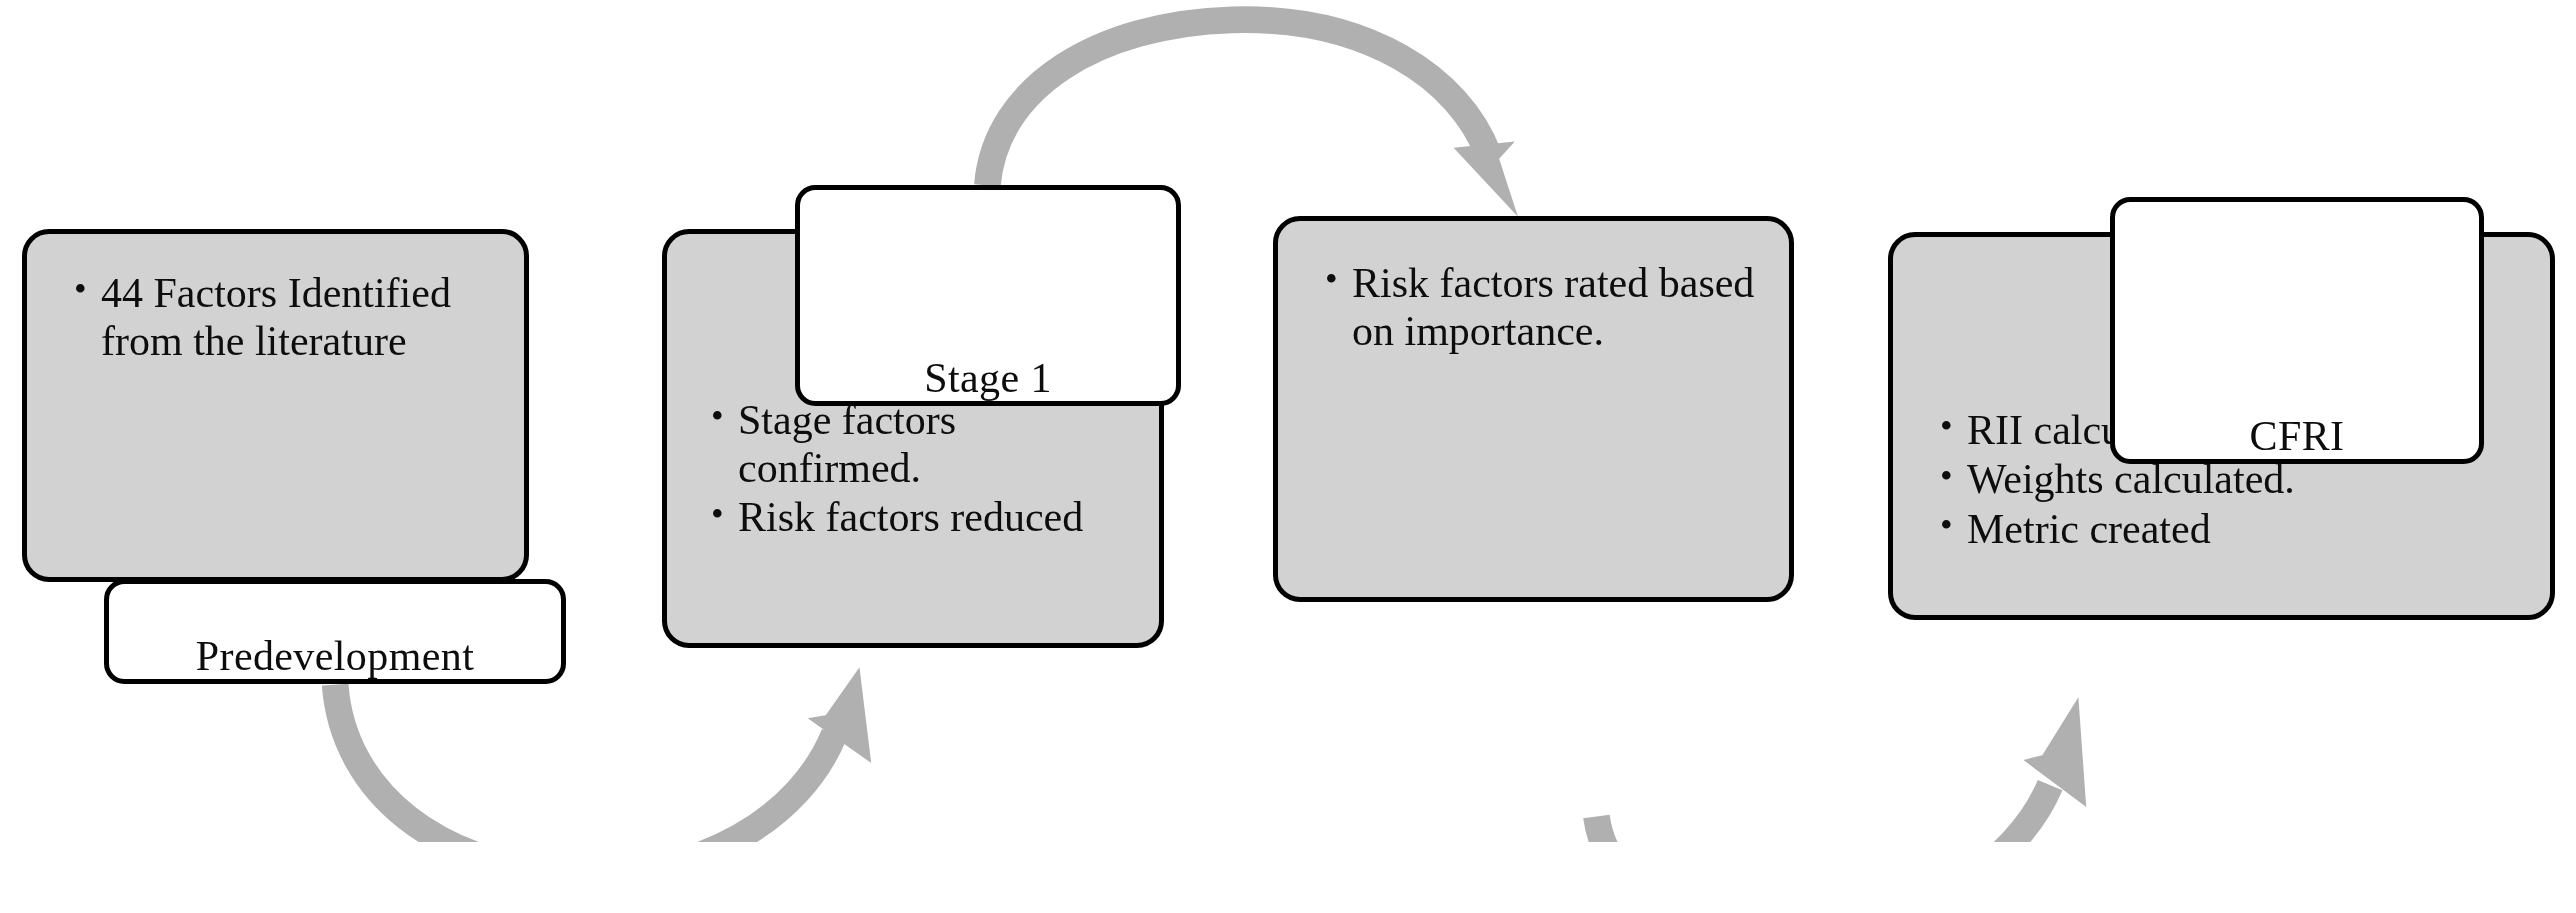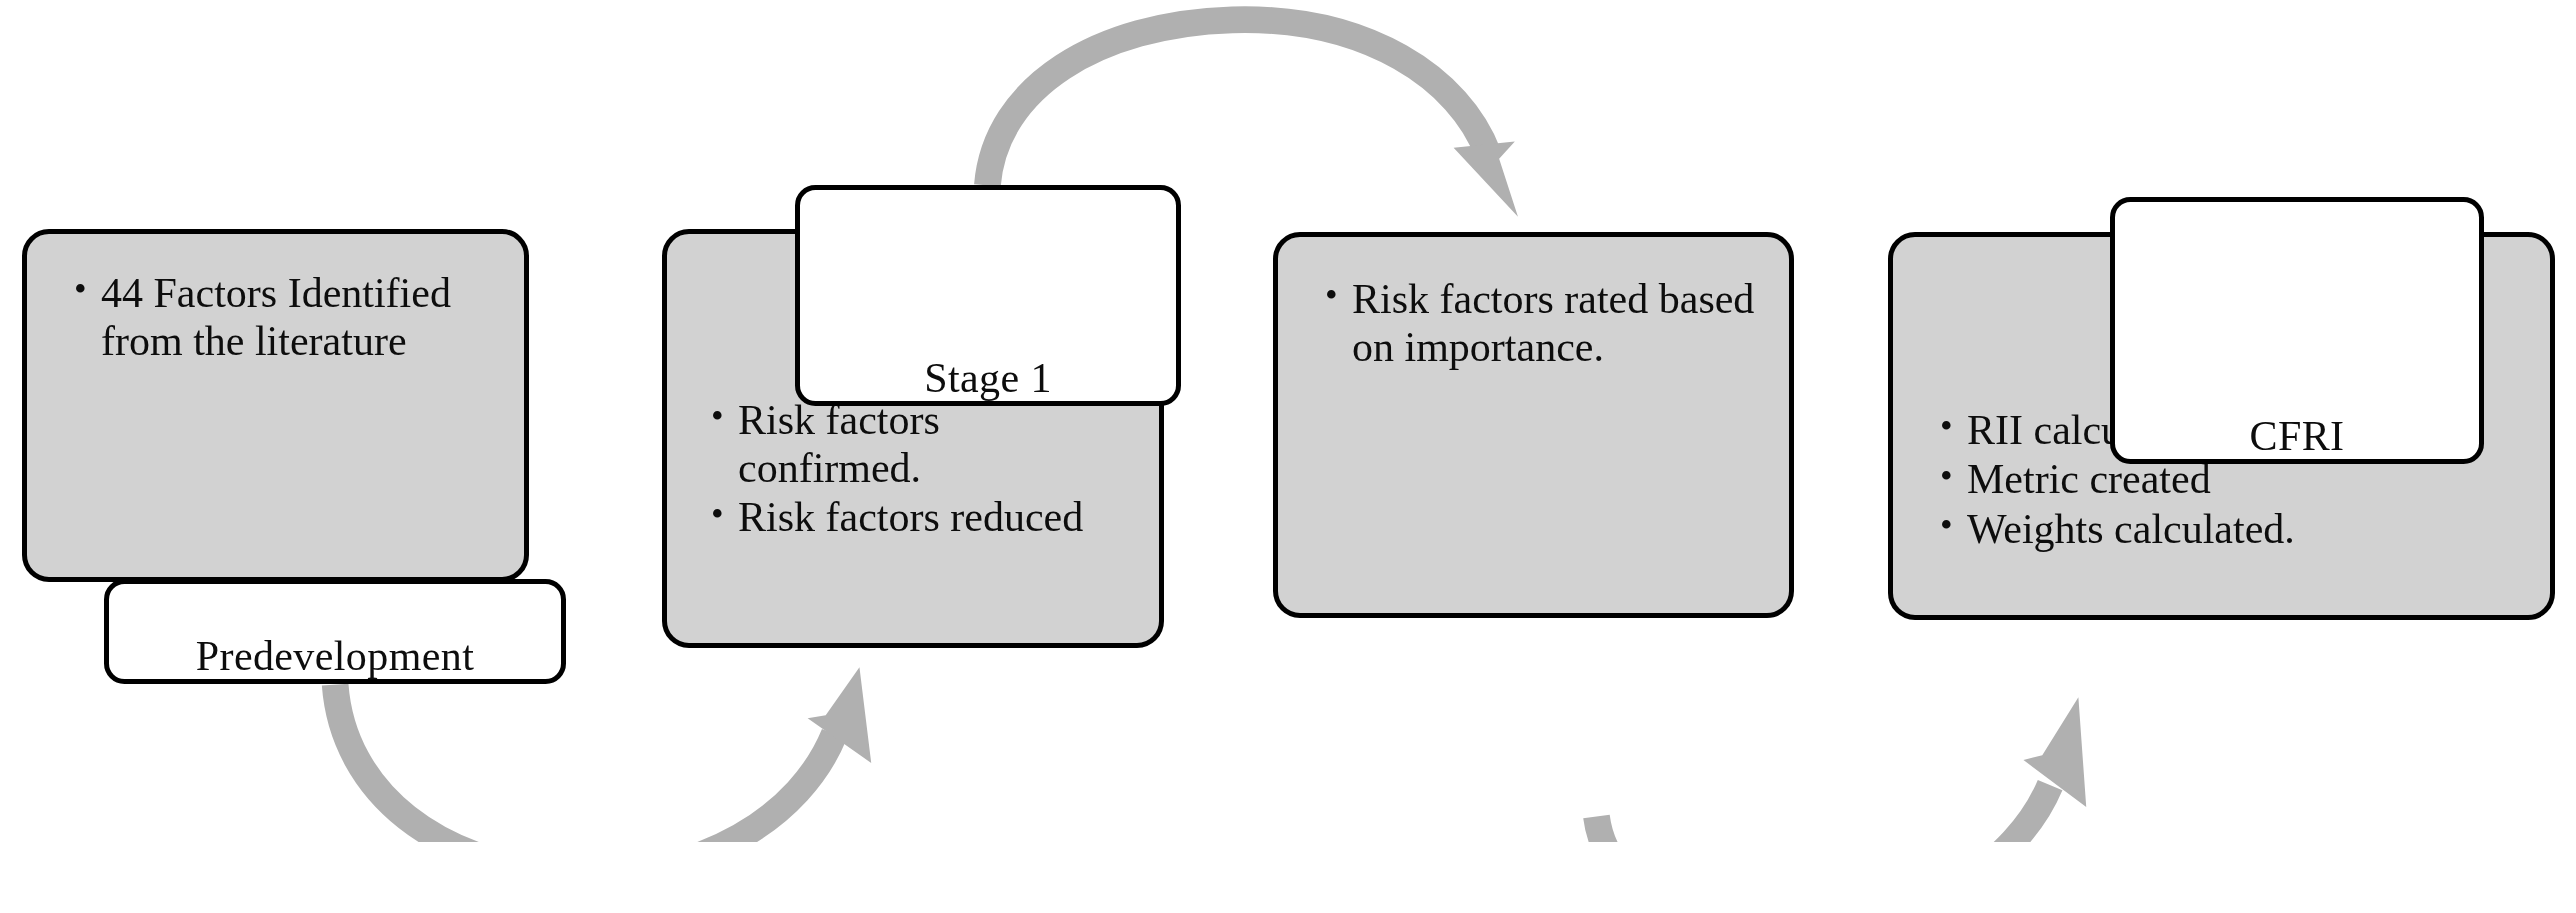--- a/index.html
+++ b/index.html
@@ -117,43 +117,43 @@
       </ul>
     </div>
     <div class="label-box" style="left:104px; top:579px; width:462px; height:105px;">
       <span class="label-text">Predevelopment</span>
     </div>
   </div>
 
   <div class="stage-group" style="left:0; top:0; width:1193px; height:706px;">
     <div class="body-box" style="left:662px; top:229px; width:502px; height:419px;">
       <ul class="bullet-list" style="left:44px; top:163px; width:416px;">
-        <li class="bullet-item">Risk factors confirmed.</li>
+        <li class="bullet-item">Stage factors confirmed.</li>
         <li class="bullet-item">Risk factors reduced</li>
       </ul>
     </div>
     <div class="label-box" style="left:795px; top:185px; width:386px; height:221px;">
       <span class="label-text">Stage 1</span>
     </div>
   </div>
 
   <div class="stage-group" style="left:0; top:0; width:1805px; height:863px;">
-    <div class="body-box" style="left:1273px; top:232px; width:521px; height:386px;">
+    <div class="body-box" style="left:1273px; top:216px; width:521px; height:386px;">
       <ul class="bullet-list" style="left:47px; top:39px; width:440px;">
         <li class="bullet-item">Risk factors rated based on importance.</li>
       </ul>
     </div>
   </div>
 
   <div class="stage-group" style="left:0; top:0; width:2576px; height:706px;">
     <div class="body-box" style="left:1888px; top:232px; width:667px; height:388px;">
       <ul class="bullet-list" style="left:47px; top:170px; width:581px;">
         <li class="bullet-item">RII calculated.</li>
+        <li class="bullet-item">Weights calculated.</li>
         <li class="bullet-item">Metric created</li>
-        <li class="bullet-item">Weights calculated.</li>
       </ul>
     </div>
     <div class="label-box" style="left:2110px; top:197px; width:374px; height:267px;">
       <span class="label-text">CFRI</span>
     </div>
   </div>
 
 </div>
 
 

